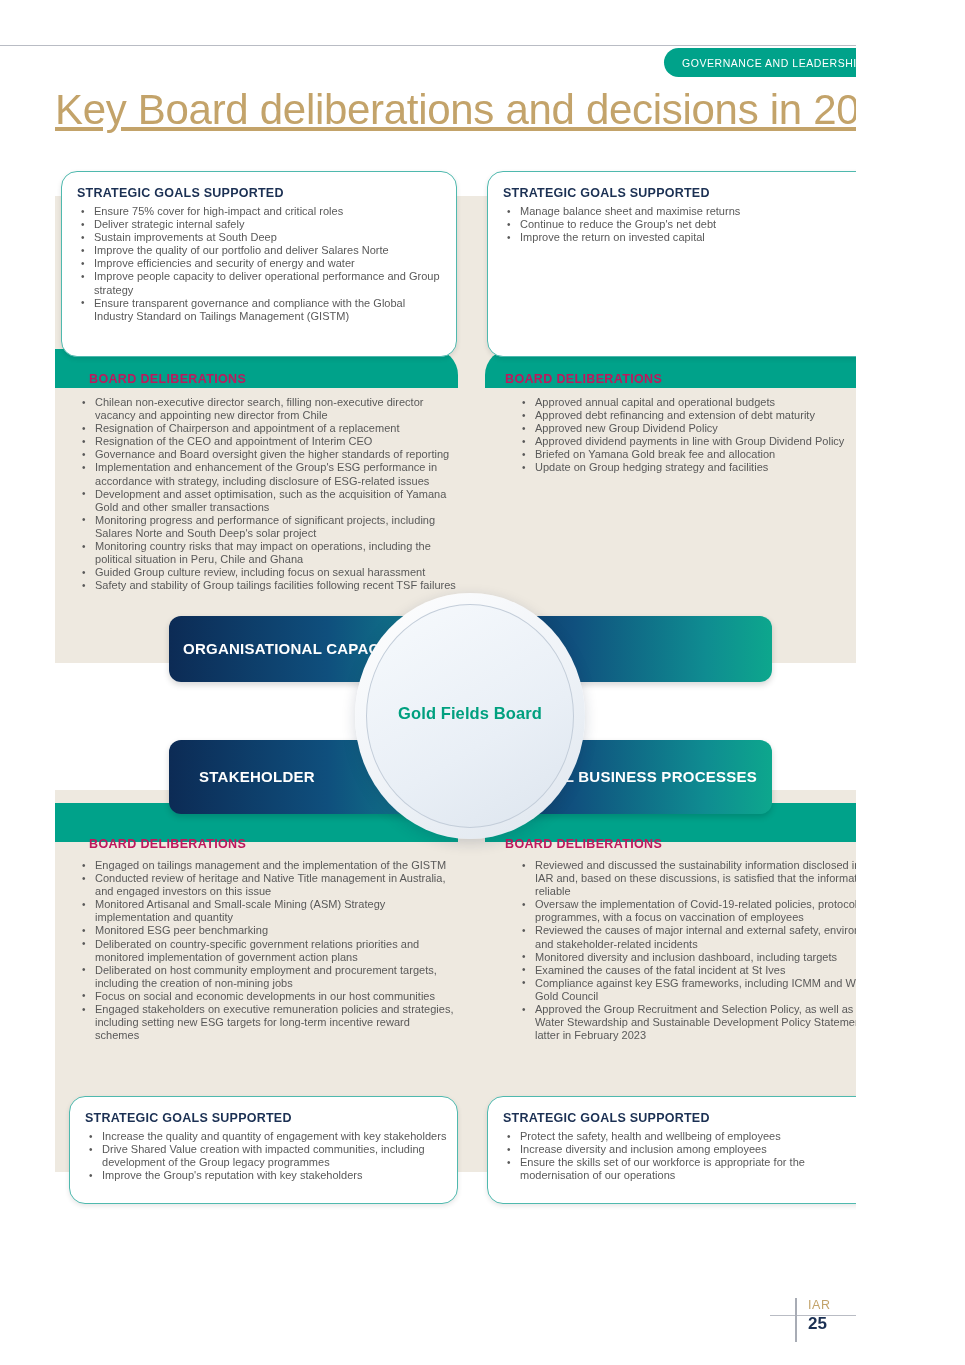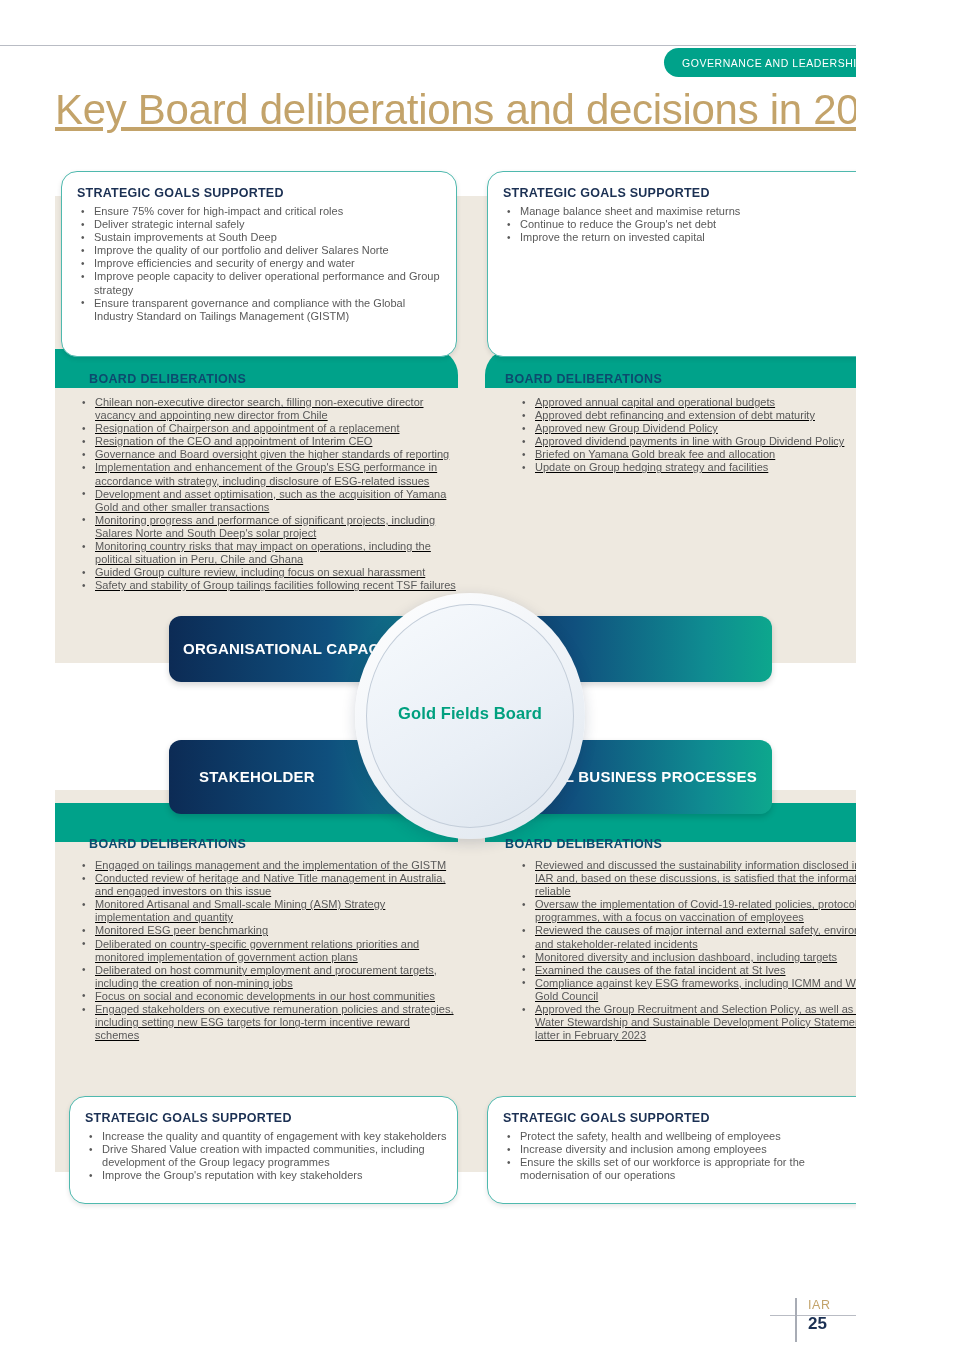--- a/index.html
+++ b/index.html
@@ -85,36 +85,35 @@
     position: absolute;
     background: #00a28a;
   }
   .band-tl { left: 55px;  top: 349px; width: 403px; height: 39px; border-top-right-radius: 26px; }
   .band-tr { left: 485px; top: 349px; width: 403px; height: 39px; border-top-left-radius: 26px; }
   .band-bl { left: 55px;  top: 803px; width: 403px; height: 39px; border-top-right-radius: 26px; }
   .band-br { left: 485px; top: 803px; width: 403px; height: 39px; border-top-left-radius: 26px; }
 
   .band-title {
     position: absolute;
-    color: #0c4a6e;
+    color: #be185d;
     font-size: 12.5px;
     font-weight: bold;
     letter-spacing: 0.35px;
     white-space: nowrap;
   }
   .bt-tl { left: 89px;  top: 372px; }
   .bt-tr { left: 505px; top: 372px; }
   .bt-bl { left: 89px;  top: 837px; }
   .bt-br { left: 505px; top: 837px; }
 
   
   .delib-list {
     position: absolute;
     width: 378px;
-    text-decoration: underline;
   }
   .dl-tl { left: 78px;  top: 396px; }
   .dl-tr { left: 518px; top: 396px; }
   .dl-bl { left: 78px;  top: 859px; }
   .dl-br { left: 518px; top: 859px; }
 
   
   .card {
     position: absolute;
     background: #ffffff;

